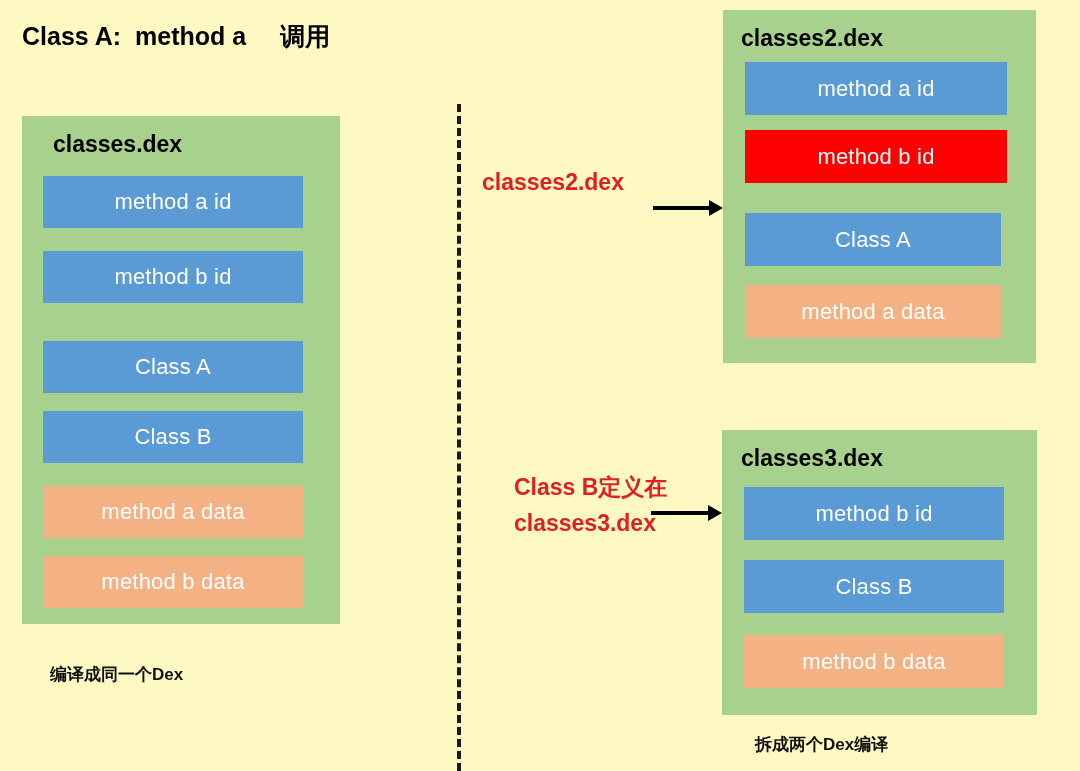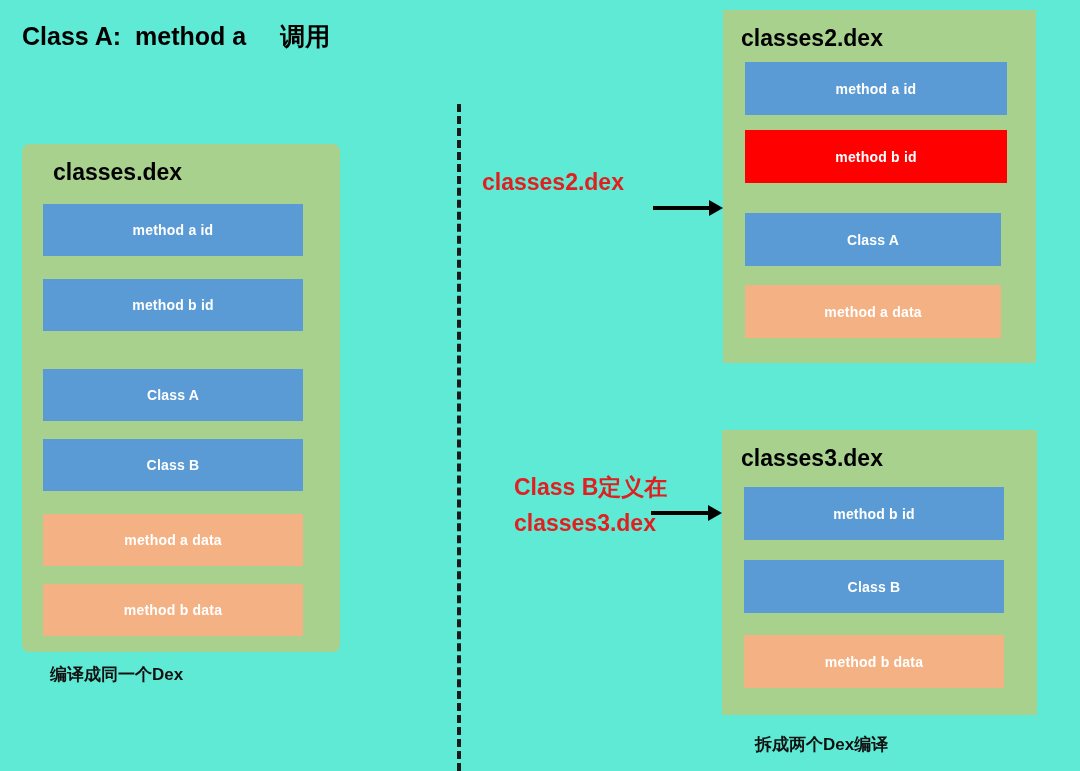--- a/index.html
+++ b/index.html
@@ -8,21 +8,21 @@
     padding: 0;
     background: #ffffff;
   }
   body {
     font-family: "Liberation Sans", "DejaVu Sans", sans-serif;
   }
   #canvas {
     position: relative;
     width: 1080px;
     height: 771px;
-    background: #5eead4;
+    background: #fef9c3;
     overflow: hidden;
   }
 
   
   .header-line {
     position: absolute;
     left: 22px;
     top: 18px;
     width: 640px;
     height: 36px;
@@ -50,22 +50,22 @@
     font-weight: bold;
     color: #000000;
     white-space: nowrap;
   }
   .slot {
     position: absolute;
     box-sizing: border-box;
     display: flex;
     align-items: center;
     justify-content: center;
-    font-size: 14px;
-    font-weight: bold;
+    font-size: 22px;
+    font-weight: normal;
     color: #ffffff;
     white-space: nowrap;
     letter-spacing: 0.2px;
   }
   .slot.blue   { background: #5B9BD5; }
   .slot.red    { background: #FF0000; }
   .slot.orange { background: #F4B183; }
 
   
   .divider {
@@ -110,21 +110,21 @@
 
   <div class="header-line">
     <span class="header-seg">Class A:  method a</span>
     <span class="header-gap-1"></span>
     <span class="header-seg">调用</span>
     <span class="header-gap-2"></span>
   </div>
 
   <div class="divider"></div>
 
-  <div class="dex-panel" style="left:22px; top:144px; width:318px; height:508px;border-radius:7px;">
+  <div class="dex-panel" style="left:22px; top:116px; width:318px; height:508px;">
     <div class="dex-title" style="left:31px; top:15px;">classes.dex</div>
 
     <div class="slot blue" style="left:21px; top:60px;  width:260px; height:52px;">method a id</div>
     <div class="slot blue" style="left:21px; top:135px; width:260px; height:52px;">method b id</div>
     <div class="slot blue" style="left:21px; top:225px; width:260px; height:52px;">Class A</div>
     <div class="slot blue" style="left:21px; top:295px; width:260px; height:52px;">Class B</div>
     <div class="slot orange" style="left:21px; top:370px; width:260px; height:52px;">method a data</div>
     <div class="slot orange" style="left:21px; top:440px; width:260px; height:52px;">method b data</div>
   </div>
 

